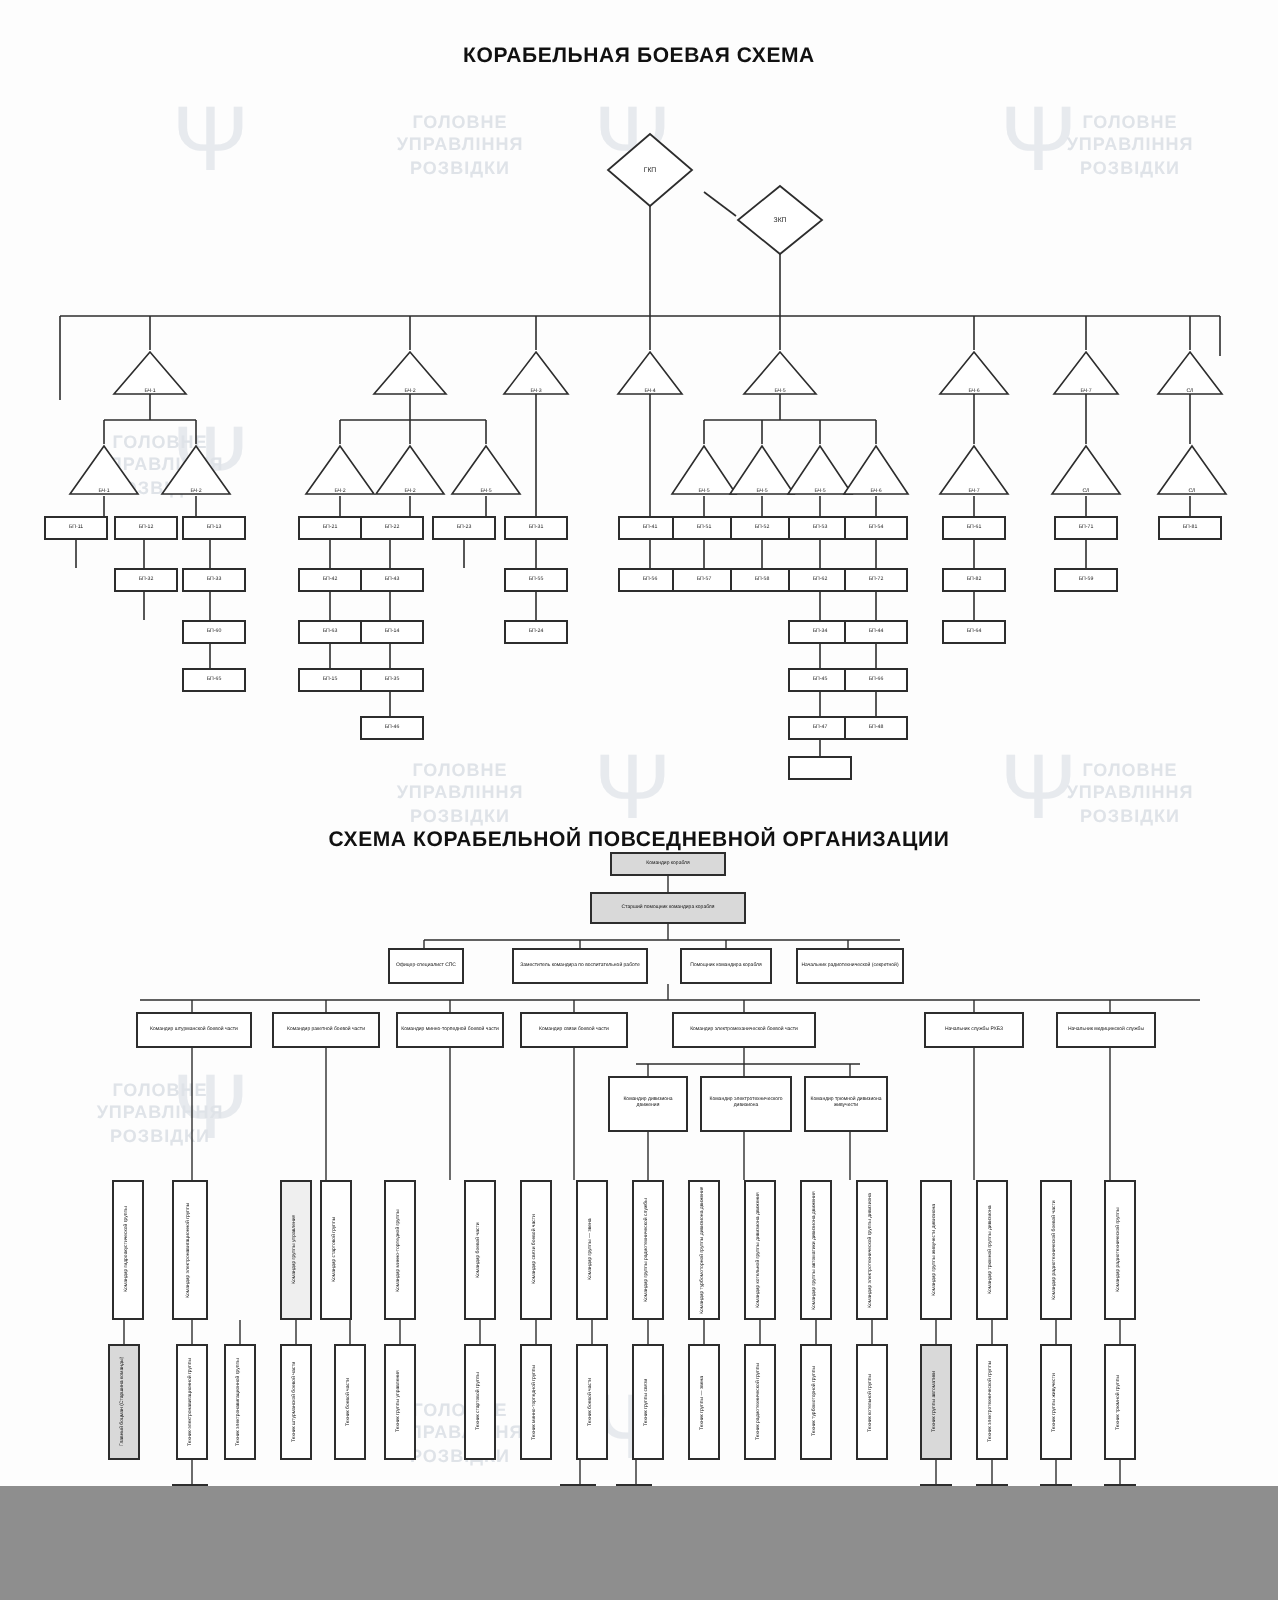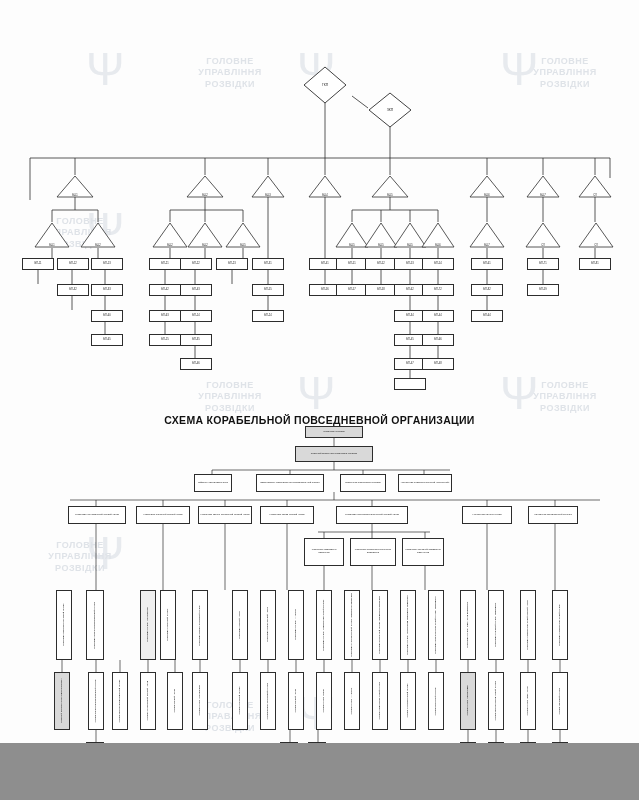--- a/index.html
+++ b/index.html
@@ -186,20 +186,21 @@
     <div>ГОЛОВНЕ</div>
     <div>УПРАВЛІННЯ</div>
     <div>РОЗВІДКИ</div>
   </div>
   <div class="wm" style="left:190px;top:700px;width:80px;">
     <div>ГОЛОВНЕ</div>
     <div>УПРАВЛІННЯ</div>
     <div>РОЗВІДКИ</div>
   </div>
 
+  <div class="title" style="top:22px;">КОРАБЕЛЬНАЯ БОЕВАЯ СХЕМА</div>
 
   <svg class="lines" width="639" height="400">
     <g stroke="#2d2d2d" stroke-width="0.8" fill="none">
 
       <line x1="325" y1="103" x2="325" y2="158"></line>
 
       <line x1="352" y1="96" x2="368" y2="108"></line>
       <line x1="390" y1="125" x2="390" y2="158"></line>
 
       <line x1="30" y1="158" x2="610" y2="158"></line>

